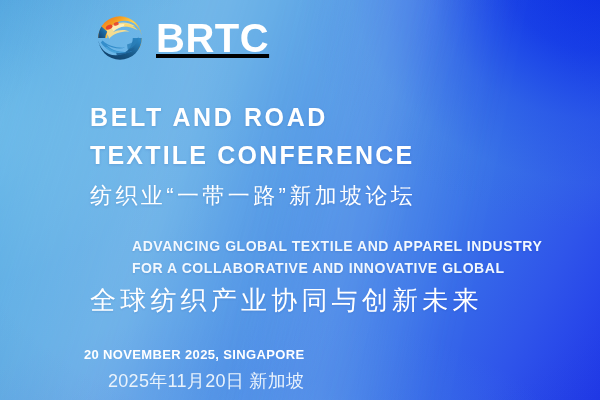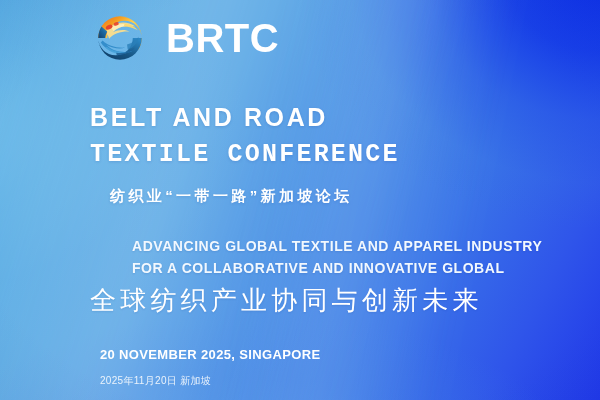--- a/index.html
+++ b/index.html
@@ -110,21 +110,22 @@
     inset: 0;
   }
 
   
   .logo-lockup {
     position: absolute;
     left: 88px;
     top: 6px;
     display: flex;
     align-items: center;
-    gap: 14px;
+    gap: 4px;
+    text-decoration: underline;
   }
   .logo-mark {
     width: 64px;
     height: 64px;
     display: block;
     flex: 0 0 auto;
   }
   .logo-word {
     font-size: 40px;
     font-weight: 700;
@@ -144,36 +145,34 @@
     font-size: 25px;
     font-weight: 700;
     color: #ffffff;
     letter-spacing: 2.6px;
     line-height: 38px;
     white-space: nowrap;
     text-shadow: 0 1px 3px rgba(20, 60, 150, 0.18);
   }
   .title-line.l2 {
     letter-spacing: 2.2px;
-    font-family: Liberation Mono, monospace;
   }
 
   
   .title-cn {
     position: absolute;
     left: 90px;
     top: 181px;
-    font-size: 15px;
-    font-weight: 700;
+    font-size: 22px;
+    font-weight: 400;
     color: #ffffff;
     letter-spacing: 3.4px;
     line-height: 30px;
     white-space: nowrap;
     text-shadow: 0 1px 3px rgba(20, 60, 150, 0.18);
-    margin-left: 20px;
   }
 
   
   .tagline-block {
     position: absolute;
     left: 90px;
     top: 235px;
     margin-left: 42px;
   }
   .tagline-line {
@@ -194,39 +193,40 @@
     color: #ffffff;
     letter-spacing: 4.2px;
     line-height: 28px;
     white-space: nowrap;
     text-shadow: 0 1px 2px rgba(20, 60, 150, 0.16);
   }
 
   
   .date-block {
     position: absolute;
-    left: 100px;
+    left: 84px;
     top: 345px;
   }
   .date-en {
     font-size: 13px;
     font-weight: 700;
     color: #ffffff;
     letter-spacing: 0.35px;
     line-height: 20px;
     white-space: nowrap;
   }
   .date-cn {
     margin-top: 6px;
-    font-size: 10px;
+    font-size: 18px;
     font-weight: 400;
     color: #eaf3fc;
     letter-spacing: 0.3px;
     line-height: 20px;
     white-space: nowrap;
+    margin-left: 24px;
   }
 </style>
 </head>
 <body>
 
 <div id="poster">
 
   <div class="bg-base"></div>
   <div class="bg-corner-deep"></div>
   <div class="bg-corner-light"></div>

